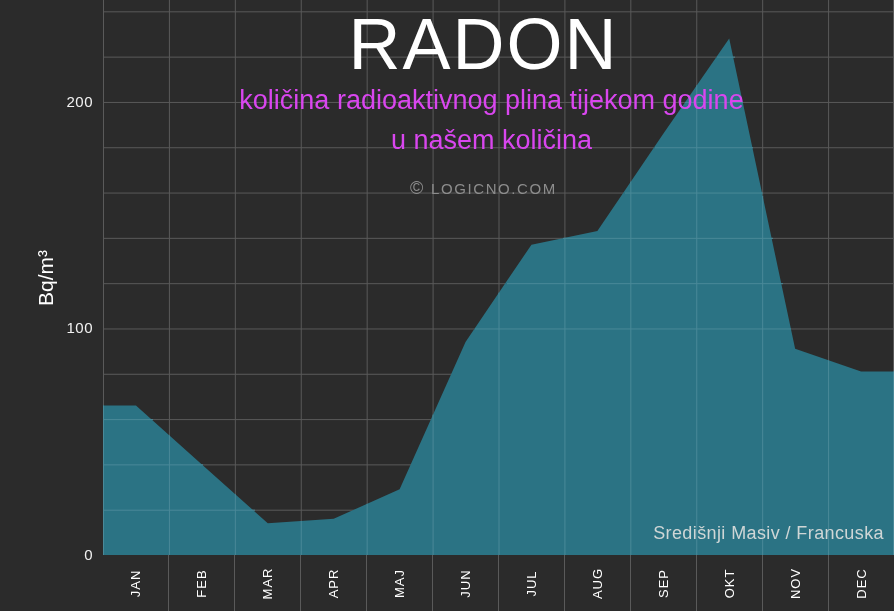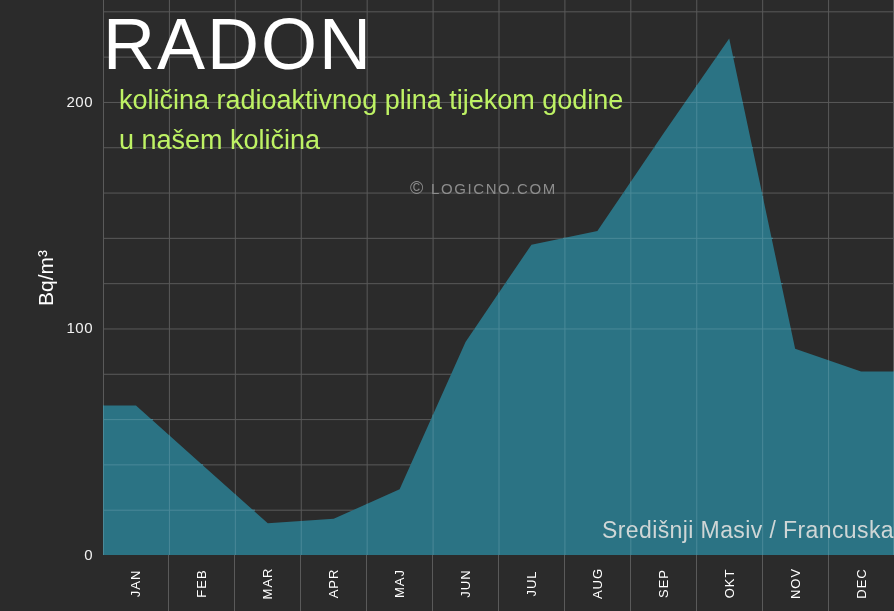--- a/index.html
+++ b/index.html
@@ -54,40 +54,40 @@
     transform:rotate(-90deg); white-space:nowrap;
   }
   #x-axis-top-rule {
     position:absolute; left:103px; top:555px; width:791px; height:1px;
     background:#6e6e6e;
   }
 
   
   #title-block {
     position:absolute; left:103px; top:8px; width:761px;
-    pointer-events:none;
+    text-align:center; pointer-events:none;
   }
   #chart-title {
     color:#ffffff; font-size:72px; font-weight:400;
     letter-spacing:2px; line-height:1.02;
   }
   #chart-subtitle-1, #chart-subtitle-2 {
-    color:#bef264; font-size:27px; font-weight:300; line-height:1.45;padding-left:16px;
+    color:#d946ef; font-size:27px; font-weight:300; line-height:1.45;padding-left:16px;
   }
   #watermark {
     margin-top:18px;
     color:#8d8d8d; font-size:15px; letter-spacing:1.6px;
     display:flex; align-items:center; justify-content:center; gap:6px;
   }
   #watermark-symbol { font-size:18px; }
 
   
   #legend {
-    position:absolute; right:0; bottom:11px;
-    color:#cfd6d6; font-size:23px; font-weight:300; letter-spacing:.4px;
+    position:absolute; right:10px; bottom:11px;
+    color:#cfd6d6; font-size:18px; font-weight:300; letter-spacing:.4px;
     white-space:nowrap;
   }
 </style>
 </head>
 <body>
 
 <div id="root">
 
   <div id="y-axis">
     <div id="y-axis-title">Bq/m³</div>

